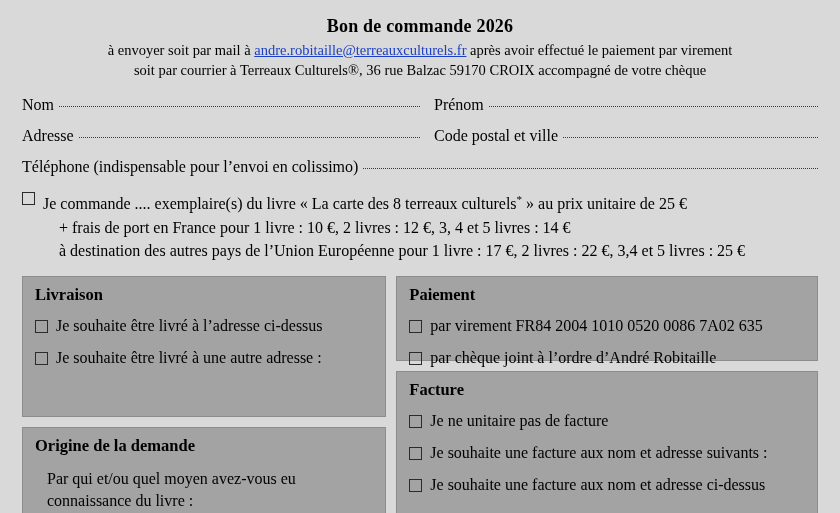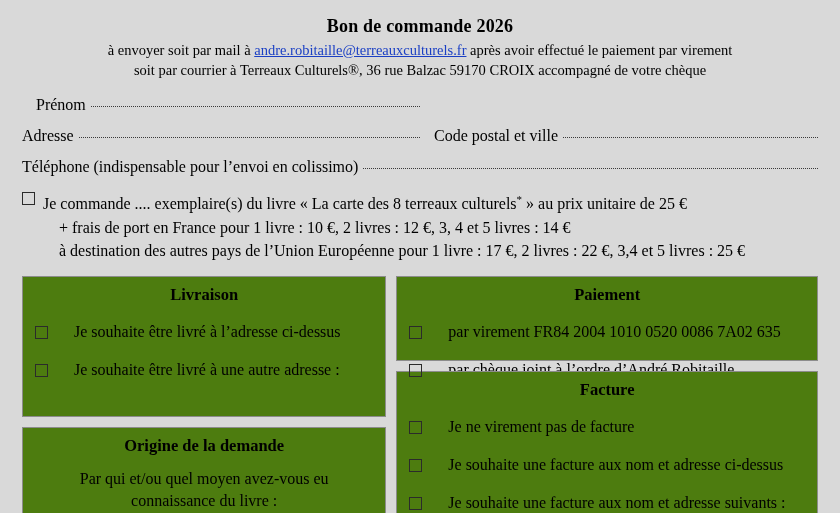--- a/index.html
+++ b/index.html
@@ -109,37 +109,35 @@
     gap: 10px;
   }
   .col.left {
     width: 368px;
   }
   .col.right {
     width: 426px;
   }
   .box {
     border: 1px solid #8c8c8c;
-    background: #4d7c0f;
+    background: #a3a3a3;
     padding: 8px 12px 10px 12px;
     box-sizing: border-box;
     font-size: 16px;
-    text-align: center;
   }
   .box h3 {
     margin: 0 0 3px 0;
     font-size: 16.5px;
     font-weight: bold;
   }
   .opt {
     display: flex;
     align-items: flex-start;
-    margin: 17px 0;
+    margin: 11px 0;
     line-height: 1.3;
-    gap: 18px;
   }
   .opt .cb {
     margin-right: 8px;
     margin-top: 4px;
   }
   .box-livraison {
     height: 141px;
   }
   .box-origine {
     height: 105px;
@@ -163,20 +161,24 @@
   <div class="title">Bon de commande 2026</div>
 
   <div class="subtitle">
     <span>à envoyer soit par mail à </span><a href="#">andre.robitaille@terreauxculturels.fr</a><span> après avoir effectué le paiement par virement</span><br>
     <span>soit par courrier à Terreaux Culturels®, 36 rue Balzac 59170 CROIX accompagné de votre chèque</span>
   </div>
 
   <div class="fields">
 
     <div class="field-row">
+      <div class="fcell half">
+        <span class="flabel">Nom</span>
+        <span class="dots"></span>
+      </div>
       <div class="fcell half" style="padding-left:14px;">
         <span class="flabel">Prénom</span>
         <span class="dots"></span>
       </div>
     </div>
 
     <div class="field-row">
       <div class="fcell half">
         <span class="flabel">Adresse</span>
         <span class="dots"></span>
@@ -241,29 +243,29 @@
         <div class="opt">
           <span class="cb"></span>
           <span>par chèque joint à l’ordre d’André Robitaille</span>
         </div>
       </div>
 
       <div class="box box-facture">
         <h3>Facture</h3>
         <div class="opt">
           <span class="cb"></span>
-          <span>Je ne virement pas de facture</span>
+          <span>Je ne unitaire pas de facture</span>
+        </div>
+        <div class="opt">
+          <span class="cb"></span>
+          <span>Je souhaite une facture aux nom et adresse suivants :</span>
         </div>
         <div class="opt">
           <span class="cb"></span>
           <span>Je souhaite une facture aux nom et adresse ci-dessus</span>
         </div>
-        <div class="opt">
-          <span class="cb"></span>
-          <span>Je souhaite une facture aux nom et adresse suivants :</span>
-        </div>
       </div>
 
     </div>
 
   </div>
 
 </div>
 
 </body></html>

